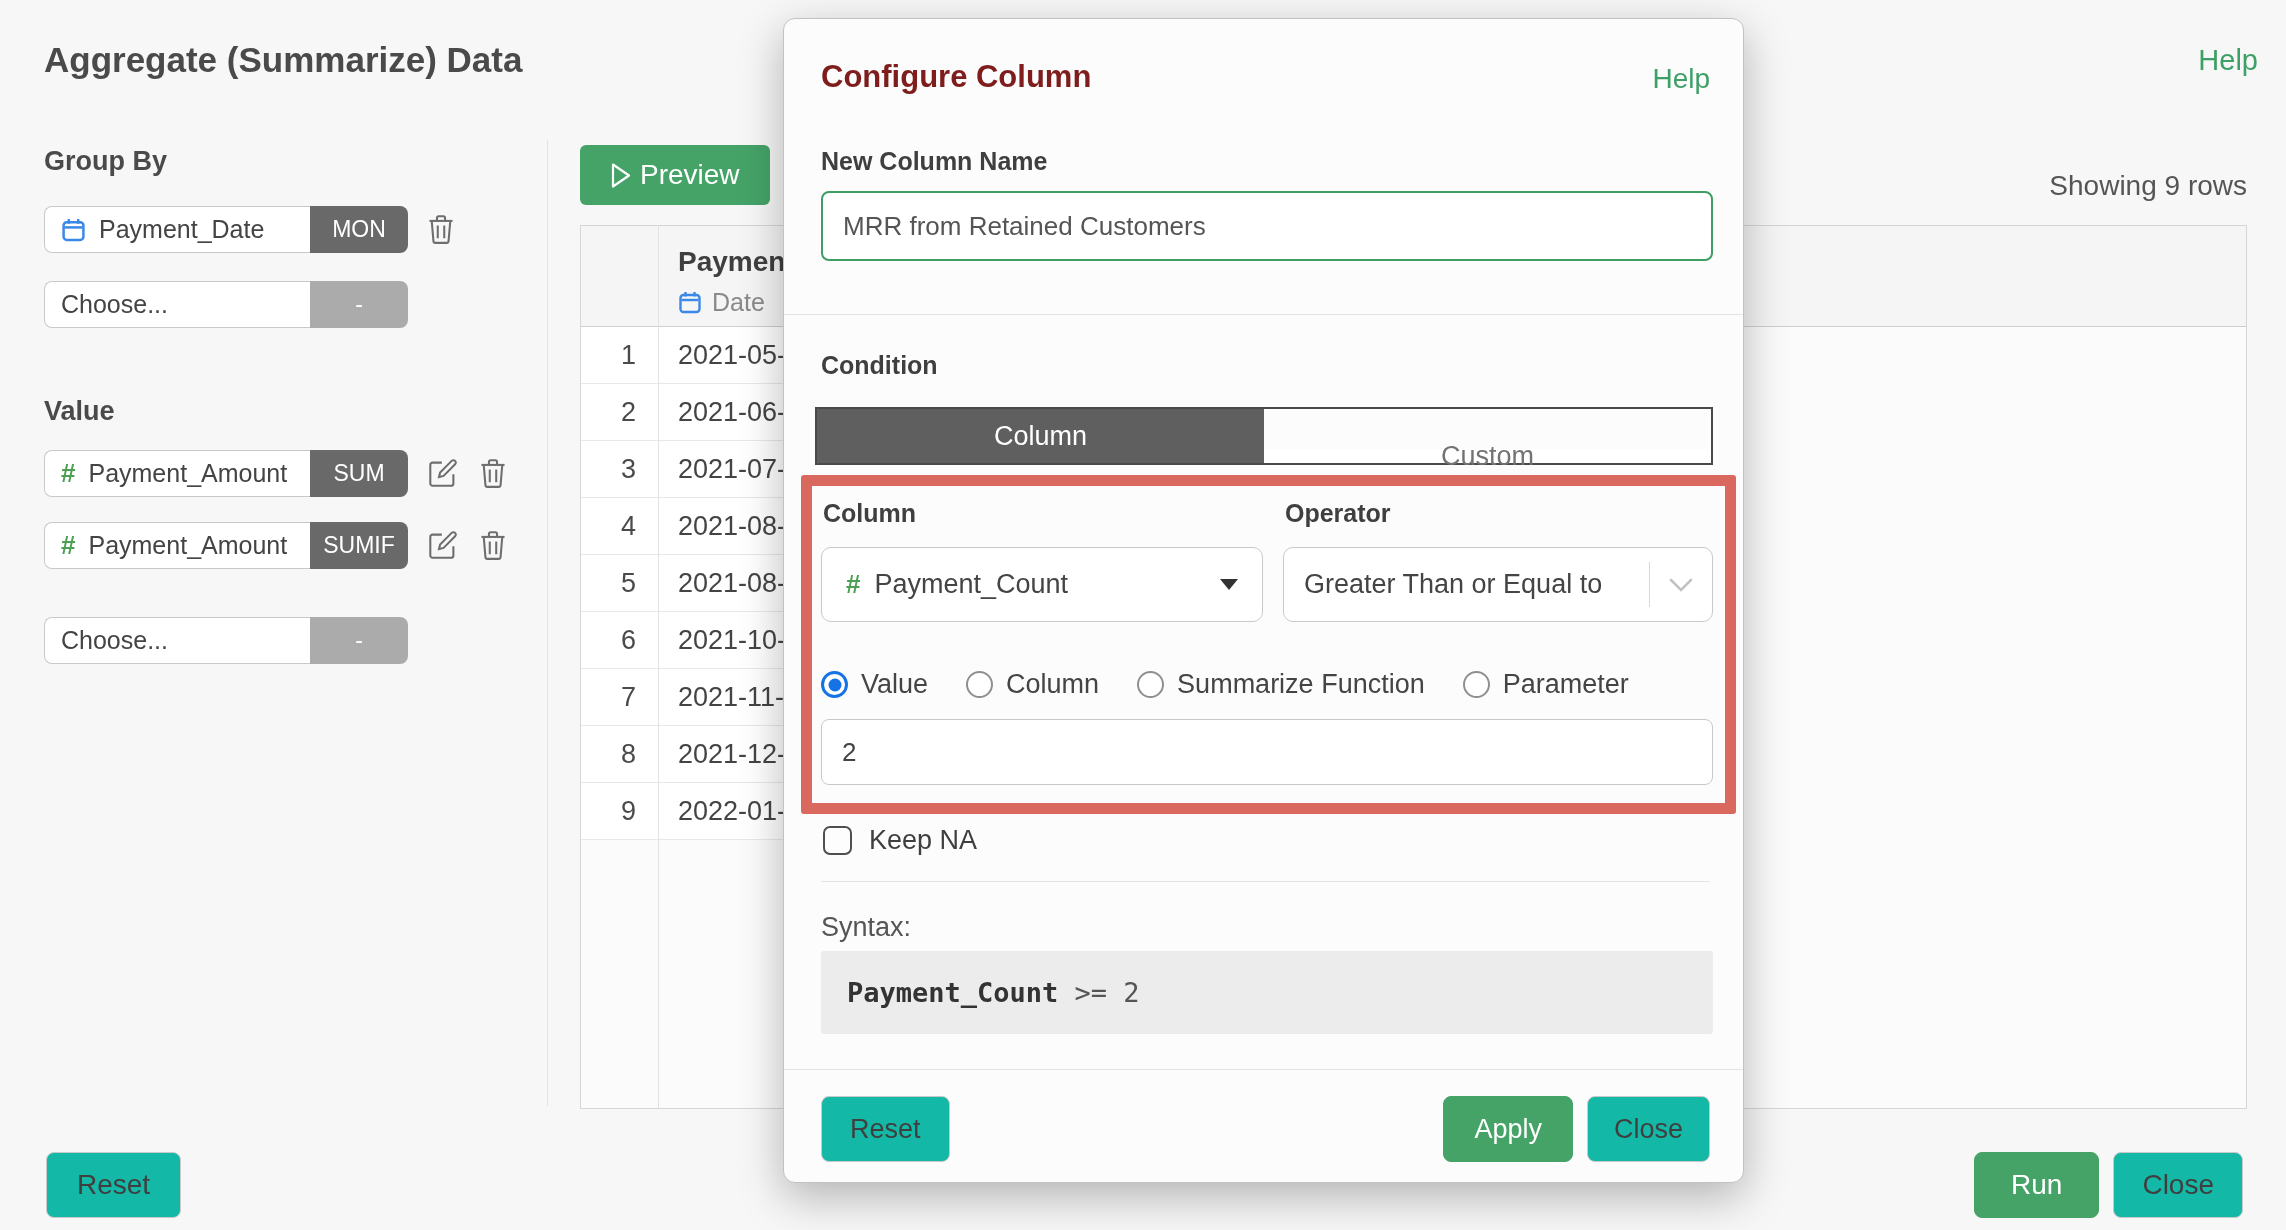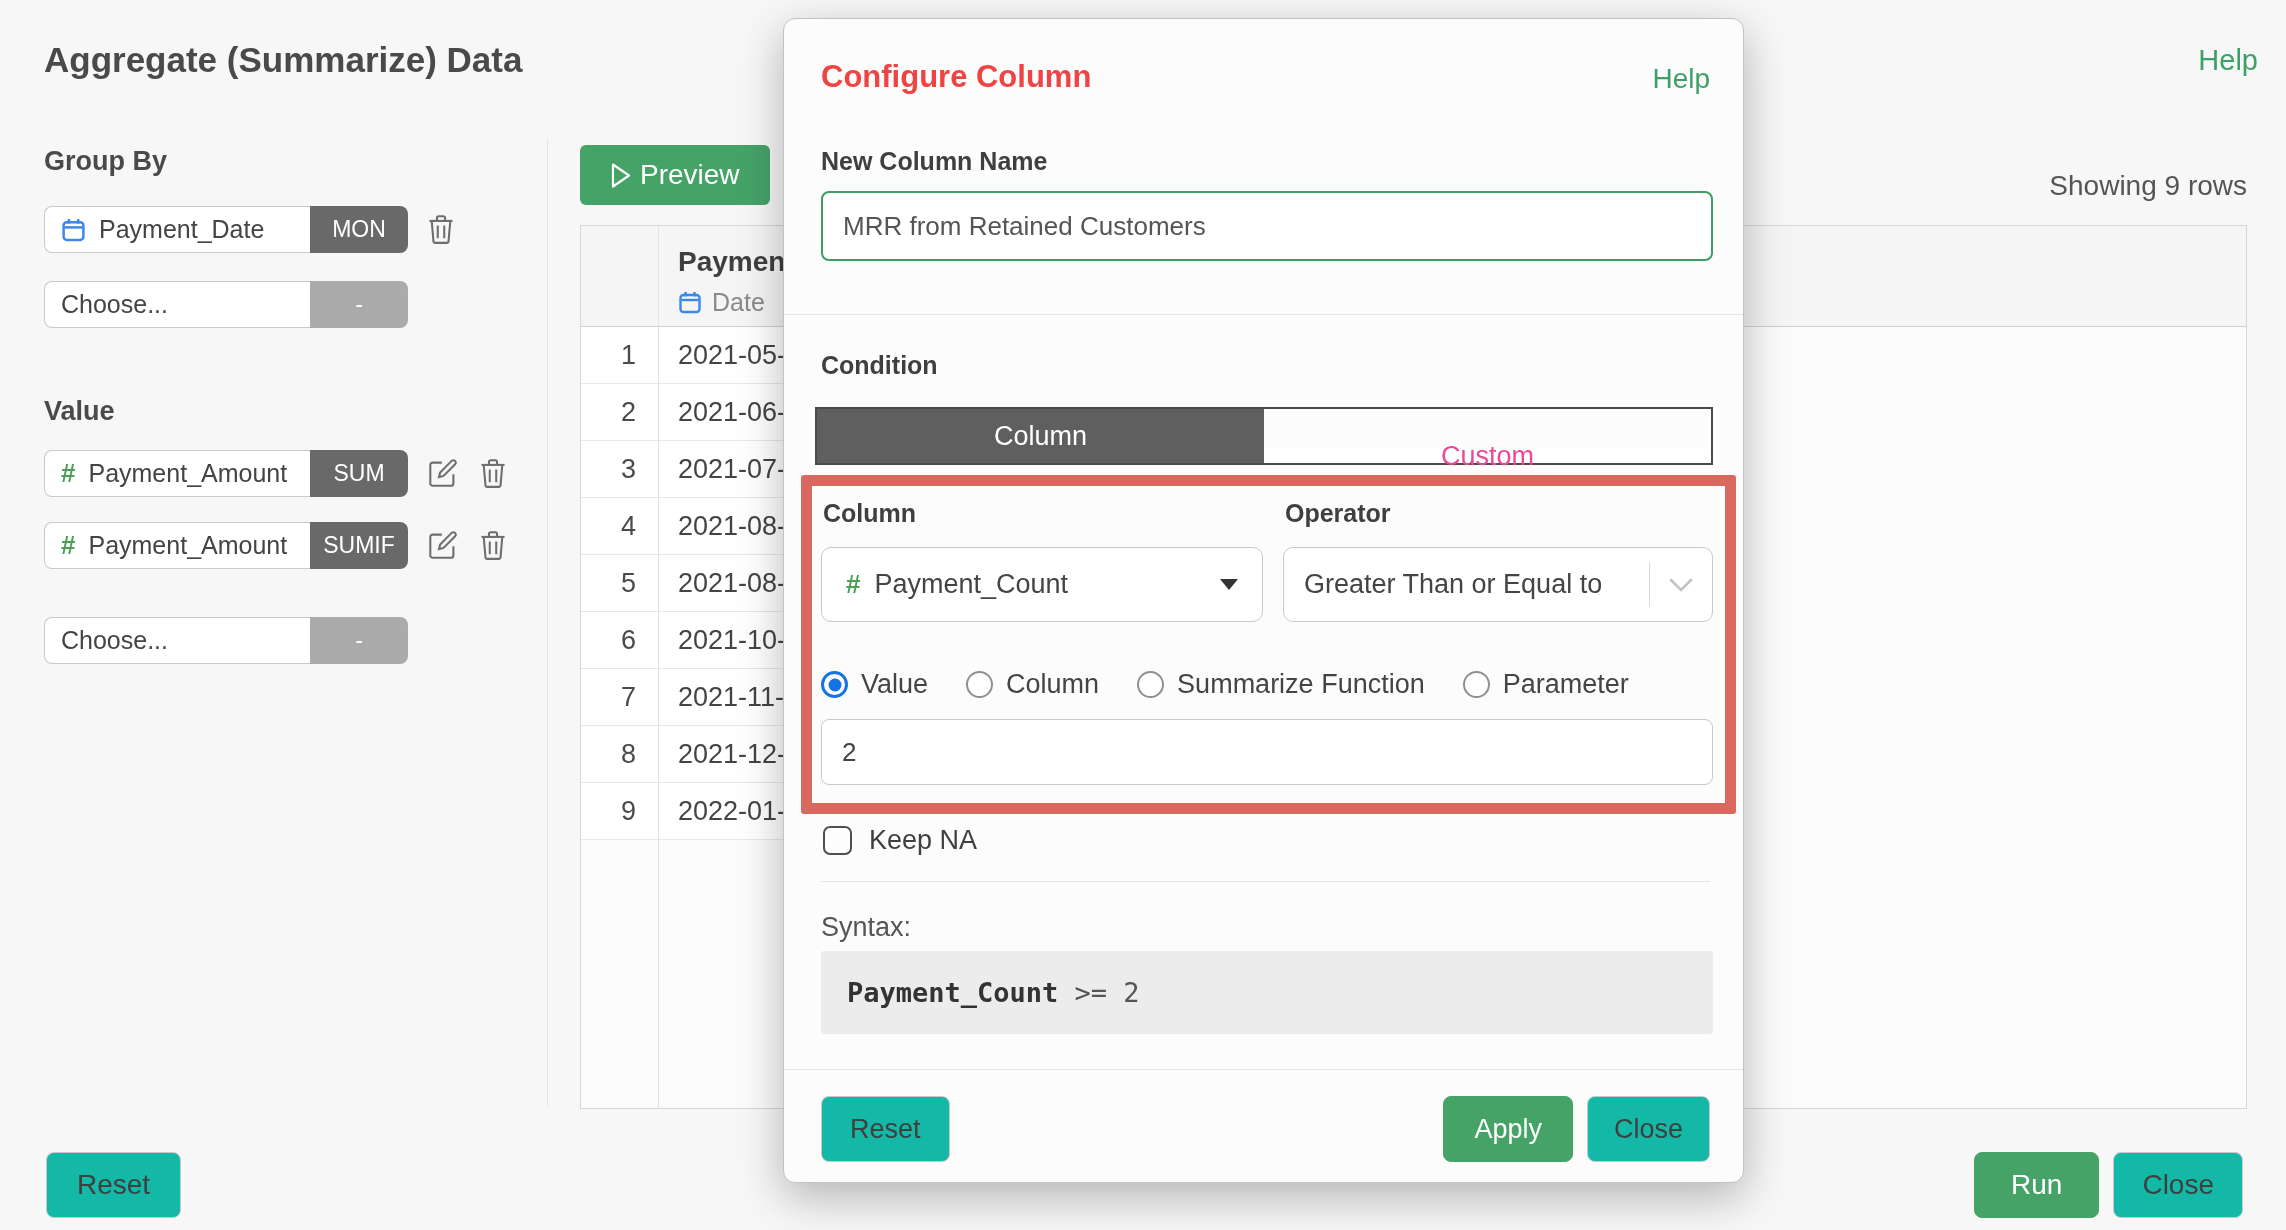--- a/index.html
+++ b/index.html
@@ -48,33 +48,33 @@
     font-size:28px; box-sizing:border-box; cursor:pointer; height:66px; }
   .btn-outline { background:#14b8a6; border:1px solid #c9c9c9; color:#3f3f3f; }
   .btn-green { background:#45a368; border:1px solid #45a368; color:#fff; }
   .page-reset { position:absolute; left:46px; top:1152px; padding:0 30px; }
   .page-actions { position:absolute; right:43px; top:1152px; display:flex; gap:14px; }
 
   
   .modal { position:absolute; left:783px; top:18px; width:961px; height:1165px;
     background:#fcfcfc; border:1px solid #c2c2c2; border-radius:12px;
     box-shadow:0 14px 45px rgba(0,0,0,.28); box-sizing:border-box; z-index:10; }
-  .m-title { position:absolute; left:37px; top:40px; font-size:31px; font-weight:600; color:#ef4444; }
+  .m-title { position:absolute; left:37px; top:40px; font-size:31px; font-weight:600; color:#7f1d1d; }
   .m-help { position:absolute; right:33px; top:44px; font-size:28px; }
   .m-label { position:absolute; font-size:25px; font-weight:700; color:#3f3f3f; }
   .m-hr { position:absolute; left:0; right:0; border-top:1px solid #e5e5e5; }
   .m-hr-inset { position:absolute; left:37px; right:33px; border-top:1px solid #e5e5e5; }
   .text-input { position:absolute; background:#fff; border:1px solid #c9c9c9; border-radius:8px;
     font-family:"Liberation Sans", sans-serif; font-size:26px; color:#555; padding:16px 20px; box-sizing:border-box; outline:none; }
   .text-input.focused { border:2px solid #3f9e63; }
   .toggle { position:absolute; left:31px; top:388px; width:898px; height:58px; display:flex;
     border:2px solid #4a4a4a; box-sizing:border-box; }
   .toggle .tab { flex:1; display:flex; align-items:center; justify-content:center; font-size:27px; cursor:pointer; }
   .tab.active { background:#5f5f5f; color:#fff; }
-  .tab.inactive { background:#fff; color:#ec4899;margin-top:40px; }
+  .tab.inactive { background:#fff; color:#737373;margin-top:40px; }
   .red-box { position:absolute; left:17px; top:456px; width:935px; height:339px;
     border:11px solid #d9695e; border-radius:3px; box-sizing:border-box; pointer-events:none; z-index:6; }
   .select { position:absolute; background:#fff; border:1px solid #c9c9c9; border-radius:10px;
     height:75px; display:flex; align-items:center; box-sizing:border-box; cursor:pointer; font-size:27px; color:#444; }
   .col-select { left:37px; top:528px; width:442px; padding:0 24px; gap:14px; }
   .caret-down { margin-left:auto; width:0; height:0; border-left:9px solid transparent;
     border-right:9px solid transparent; border-top:11px solid #333; }
   .op-select { left:499px; top:528px; width:430px; }
   .op-text { flex:1; padding-left:20px; white-space:nowrap; }
   .op-chevron { width:62px; height:45px; border-left:1px solid #d9d9d9;

